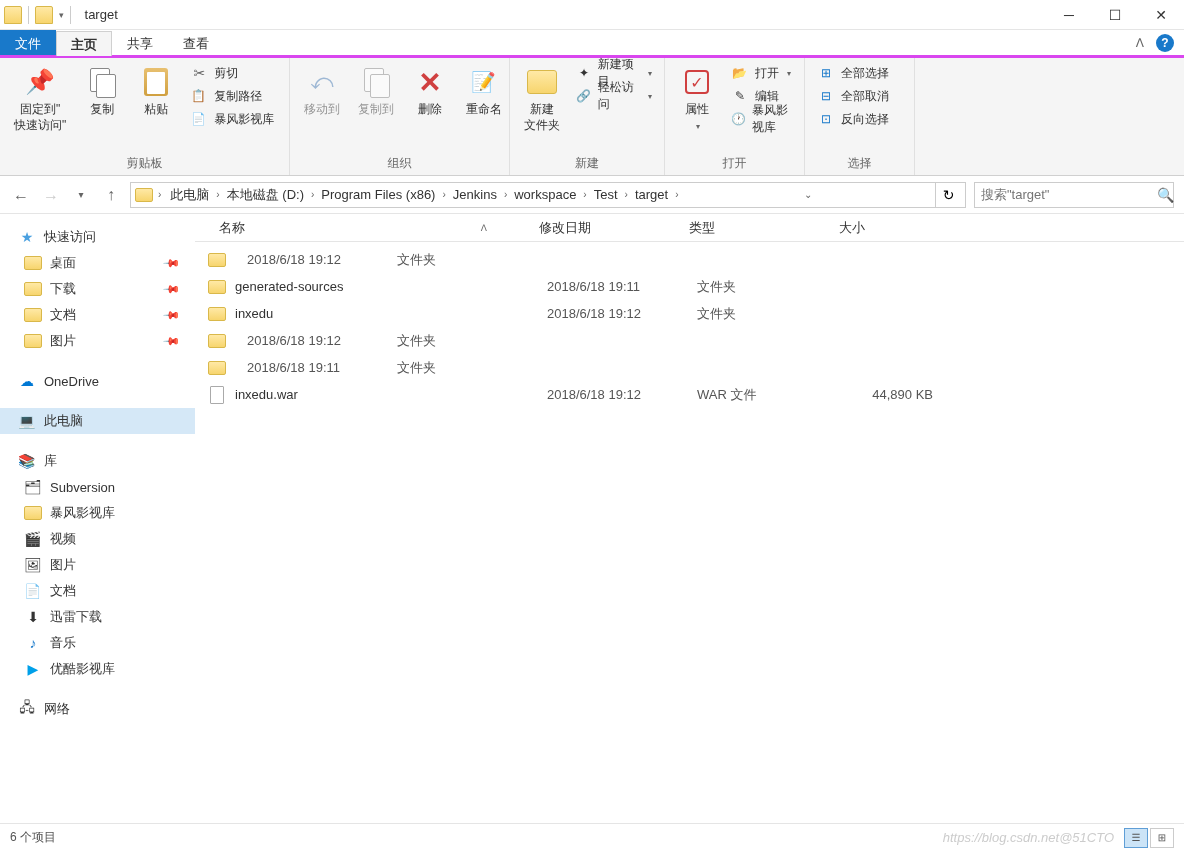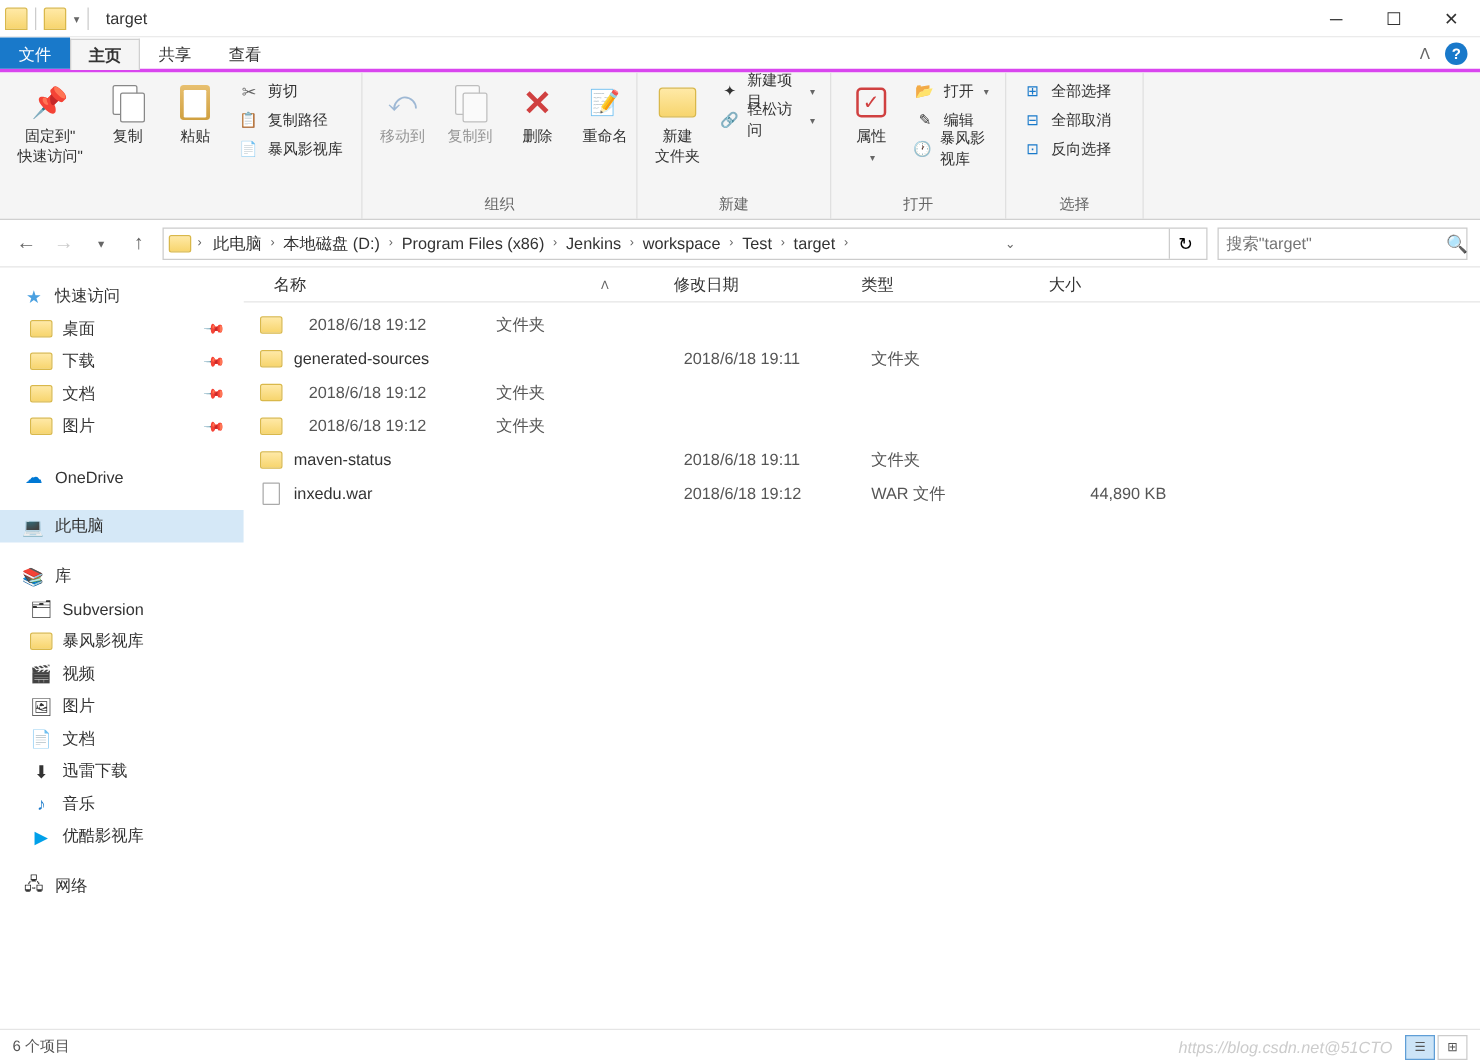--- a/index.html
+++ b/index.html
@@ -160,20 +160,21 @@
         <div class="small-btn">
             <span class="sicon">📋</span>
             <span>复制路径</span>
           </div>
         <div class="small-btn">
             <span class="sicon">📄</span>
             <span>暴风影视库</span>
           </div>
       </div>
     </div>
+    <div class="group-label">剪贴板</div>
   </div>
 
   <div class="group" style="width:220px">
     <div class="group-body">
       <div class="big-btn" style="opacity:0.5">
         <div class="icon i-move">⤺</div>
         <div class="lbl">移动到</div>
       </div>
       <div class="big-btn" style="opacity:0.5">
         <div class="icon">
@@ -415,37 +416,37 @@
           </span>
           <span class="fname">generated-sources</span>
           <span class="fdate">2018/6/18 19:11</span>
           <span class="ftype">文件夹</span>
           <span class="fsize"></span>
         </div>
         <div class="file-row">
           <span class="ficon">
             <div class="folder-ico"></div>
           </span>
+          <span class="fname">inxedu</span>
           <span class="fdate">2018/6/18 19:12</span>
           <span class="ftype">文件夹</span>
           <span class="fsize"></span>
         </div>
         <div class="file-row">
           <span class="ficon">
             <div class="folder-ico"></div>
           </span>
           <span class="fdate">2018/6/18 19:12</span>
           <span class="ftype">文件夹</span>
           <span class="fsize"></span>
         </div>
         <div class="file-row">
           <span class="ficon">
             <div class="folder-ico"></div>
           </span>
-          <span class="fname">maven-status</span>
           <span class="fdate">2018/6/18 19:11</span>
           <span class="ftype">文件夹</span>
           <span class="fsize"></span>
         </div>
         <div class="file-row">
           <span class="ficon">
             <div class="file-ico"></div>
           </span>
           <span class="fname">inxedu.war</span>
           <span class="fdate">2018/6/18 19:12</span>

